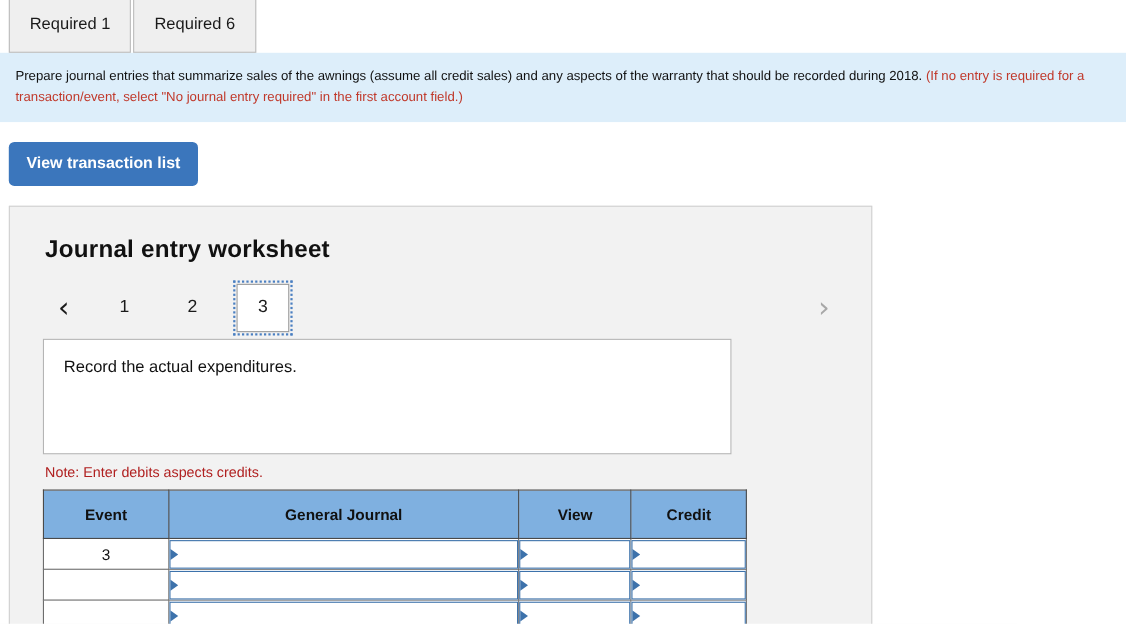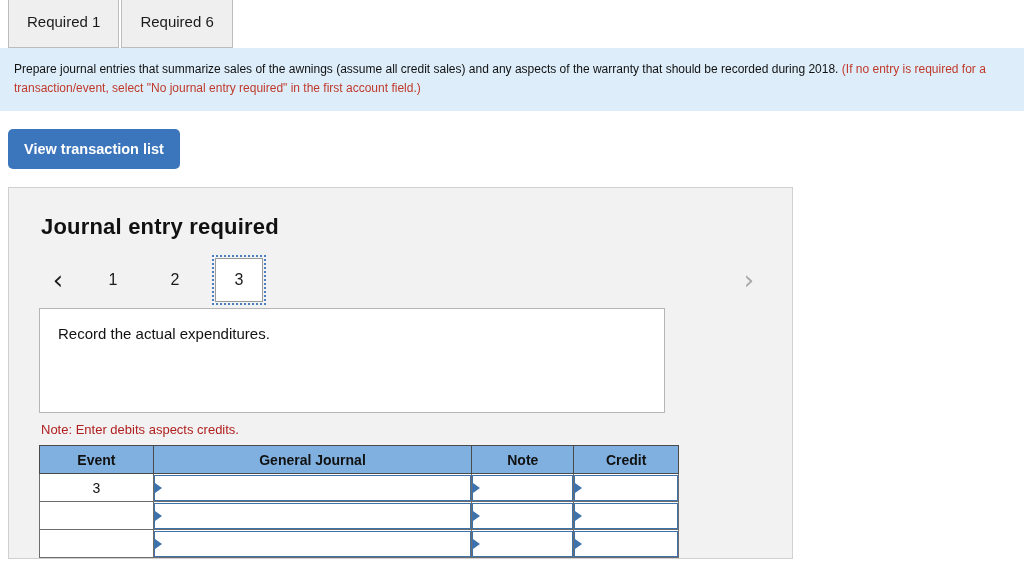--- a/index.html
+++ b/index.html
@@ -147,21 +147,21 @@
     border-collapse: collapse;
     table-layout: fixed;
     width: 640px;
   }
   table.journal th {
     background: #7fb0e0;
     border: 1px solid #4a4a4a;
     font-size: 14px;
     font-weight: bold;
     color: #111111;
-    height: 28px;
+    height: 44px;
     padding: 0;
   }
   table.journal td {
     border: 1px solid #6d6d6d;
     height: 28px;
     padding: 0;
     background: #ffffff;
     vertical-align: middle;
   }
   td.evt {
@@ -210,21 +210,21 @@
   <span>Prepare journal entries that summarize sales of the awnings (assume all credit sales) and any aspects of the warranty that should be recorded during 2018.</span>
   <span class="hint">(If no entry is required for a transaction/event, select "No journal entry required" in the first account field.)</span>
 </div>
 
 <div class="btn-row">
   <button class="btn-primary">View transaction list</button>
 </div>
 
 <div class="panel">
 
-  <div class="panel-title">Journal entry required</div>
+  <div class="panel-title">Journal entry worksheet</div>
 
   <div class="pager">
     <div class="pager-arrow prev">‹</div>
     <div class="pager-num">
       <span>1</span>
     </div>
     <div class="pager-num">
       <span>2</span>
     </div>
     <div class="pager-num active">
@@ -243,21 +243,21 @@
     <colgroup>
       <col class="col-evt">
         <col class="col-gj">
         <col class="col-debit">
         <col class="col-cred">
     </colgroup>
     <thead>
       <tr>
         <th>Event</th>
         <th>General Journal</th>
-        <th>Note</th>
+        <th>View</th>
         <th>Credit</th>
       </tr>
     </thead>
     <tbody>
       <tr>
         <td class="evt">3</td>
         <td class="slot">
           <div class="cellinput">
             <span class="tri"></span>
           </div>

